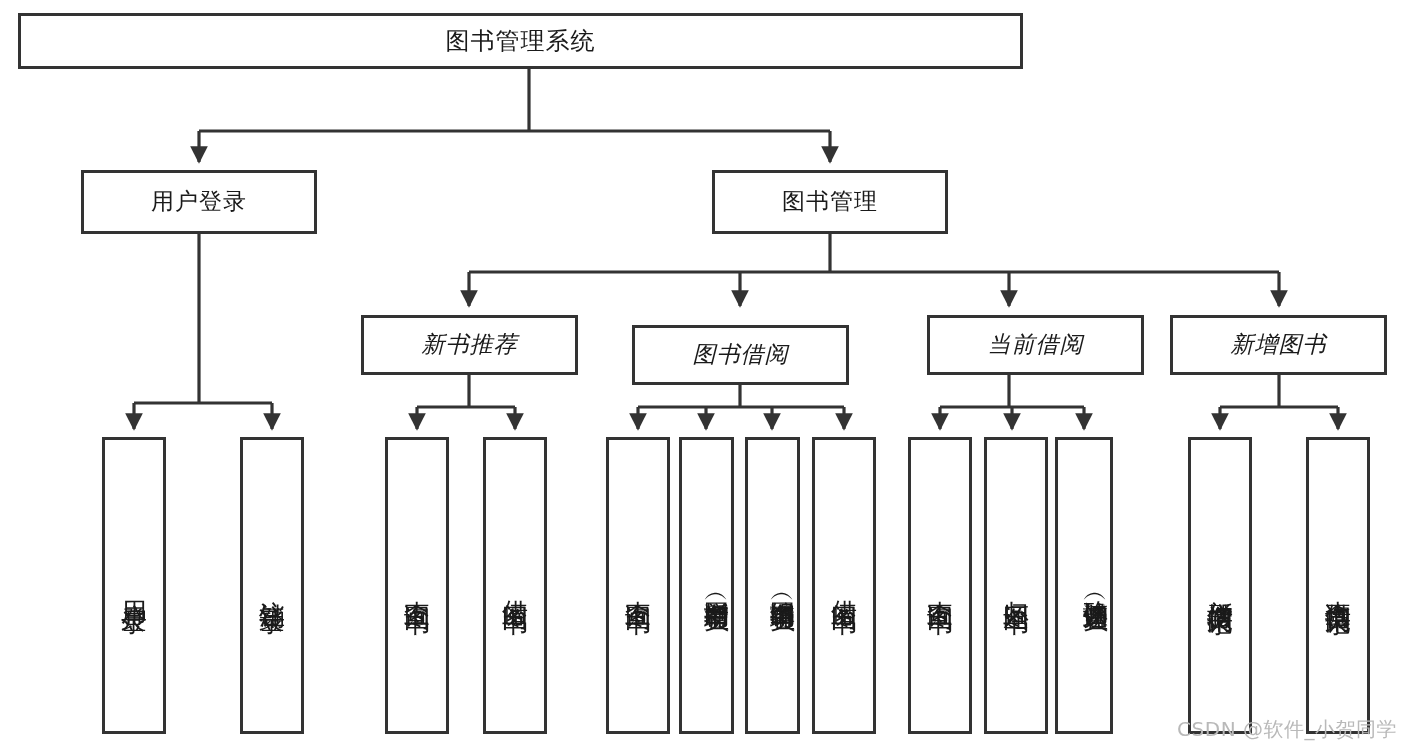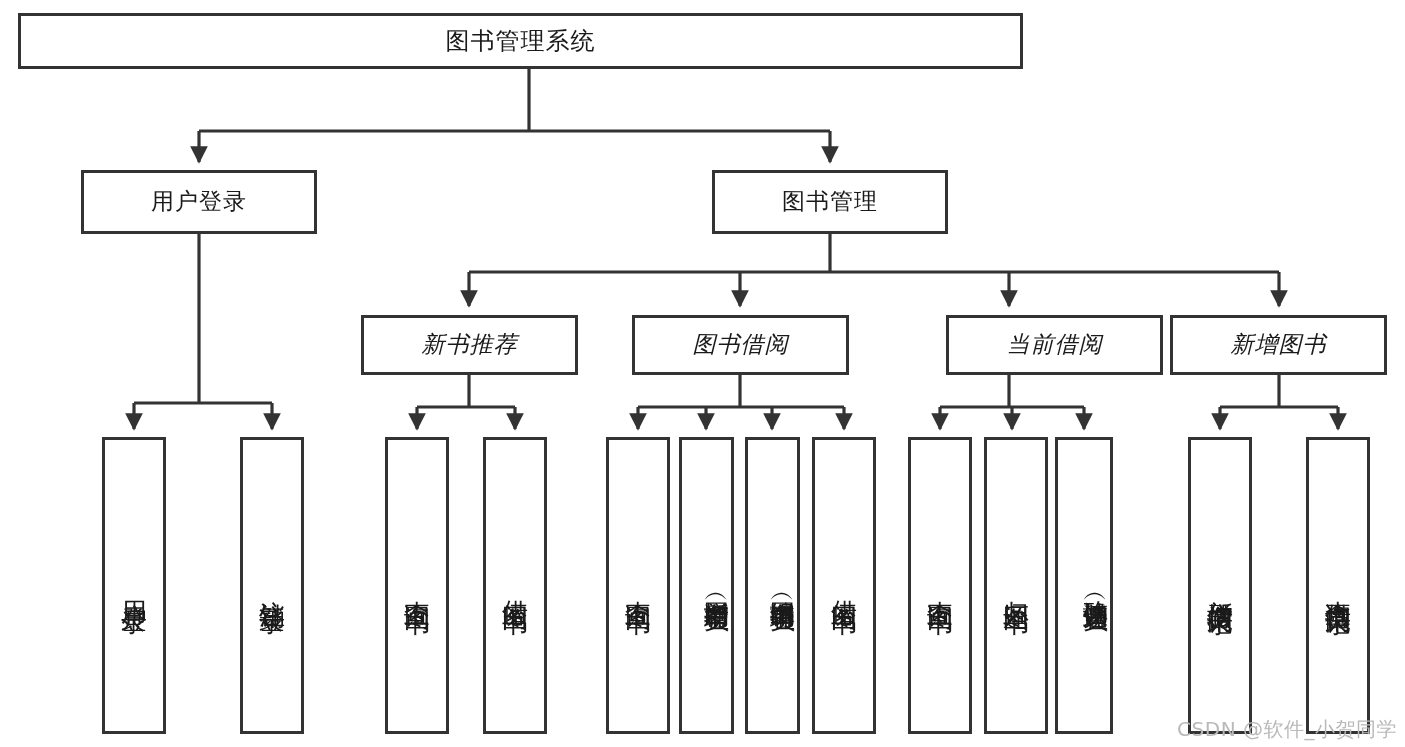--- a/index.html
+++ b/index.html
@@ -130,24 +130,24 @@
   <div class="node level2" style="left:81px; top:170px; width:236px; height:64px;">
     <span>用户登录</span>
   </div>
   <div class="node level2" style="left:712px; top:170px; width:236px; height:64px;">
     <span>图书管理</span>
   </div>
 
   <div class="node level3" style="left:361px; top:315px; width:217px; height:60px;">
     <span>新书推荐</span>
   </div>
-  <div class="node level3" style="left:632px; top:315px; width:217px; height:60px;justify-content:center;">
+  <div class="node level3" style="left:632px; top:325px; width:217px; height:60px;justify-content:center;">
     <span>图书借阅</span>
   </div>
-  <div class="node level3" style="left:946px; top:315px; width:217px; height:60px;">
+  <div class="node level3" style="left:927px; top:315px; width:217px; height:60px;">
     <span>当前借阅</span>
   </div>
   <div class="node level3" style="left:1170px; top:315px; width:217px; height:60px;">
     <span>新增图书</span>
   </div>
 
   <div class="node leaf" style="left:102px; top:437px; width:64px; height:297px;">
     <span class="vtext">用户登录</span>
   </div>
   <div class="node leaf" style="left:240px; top:437px; width:64px; height:297px;">

